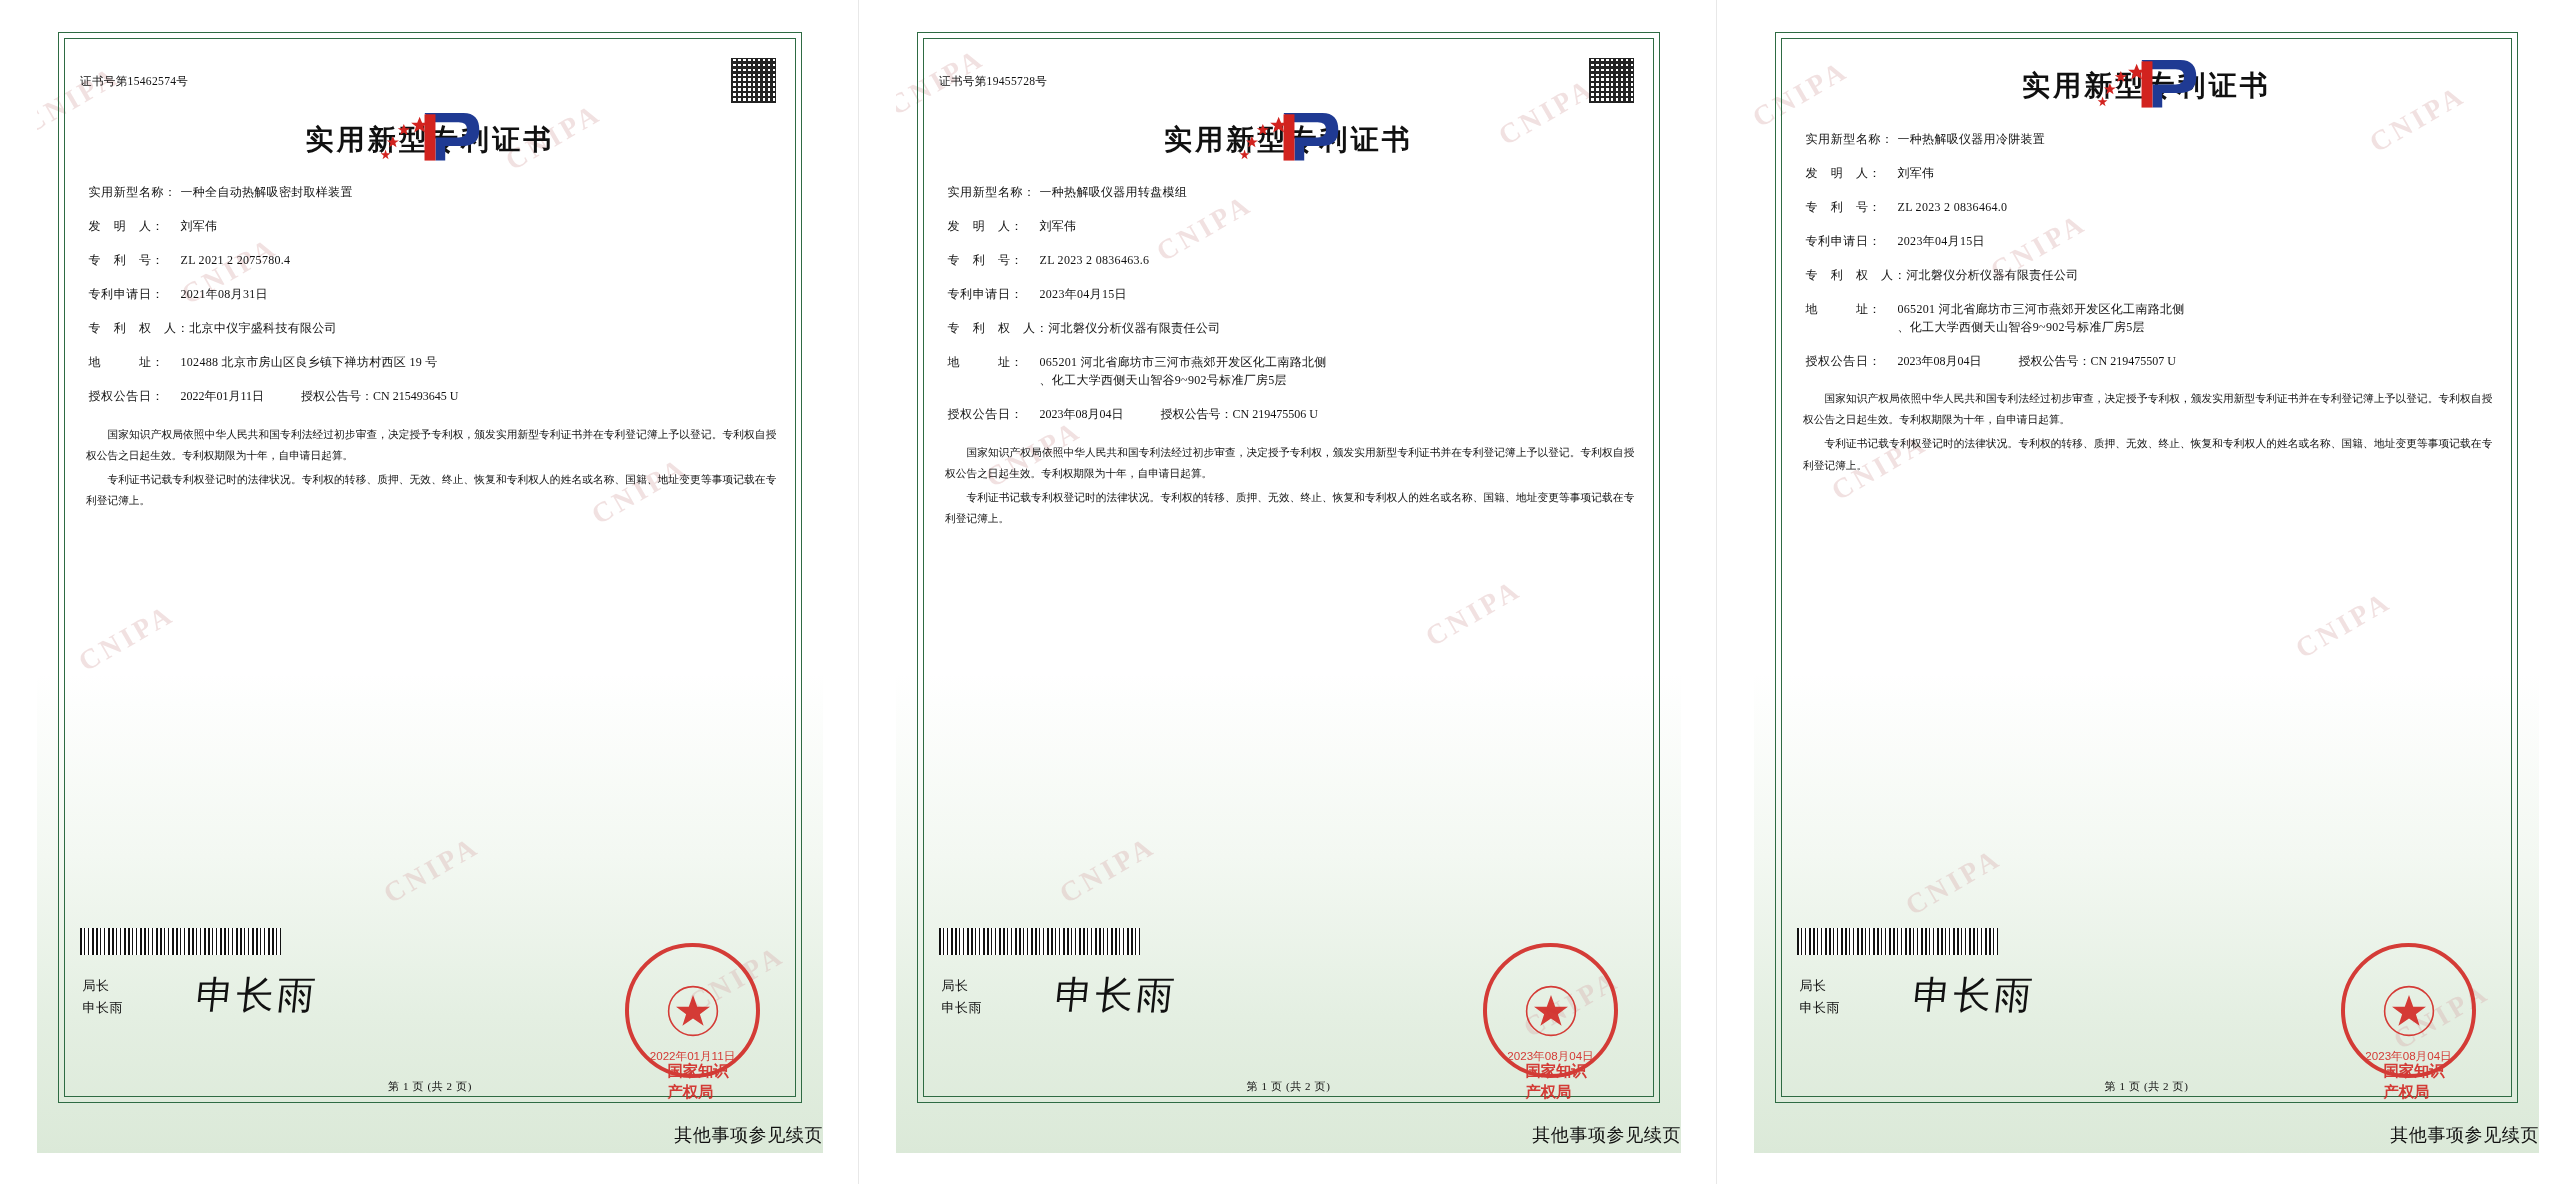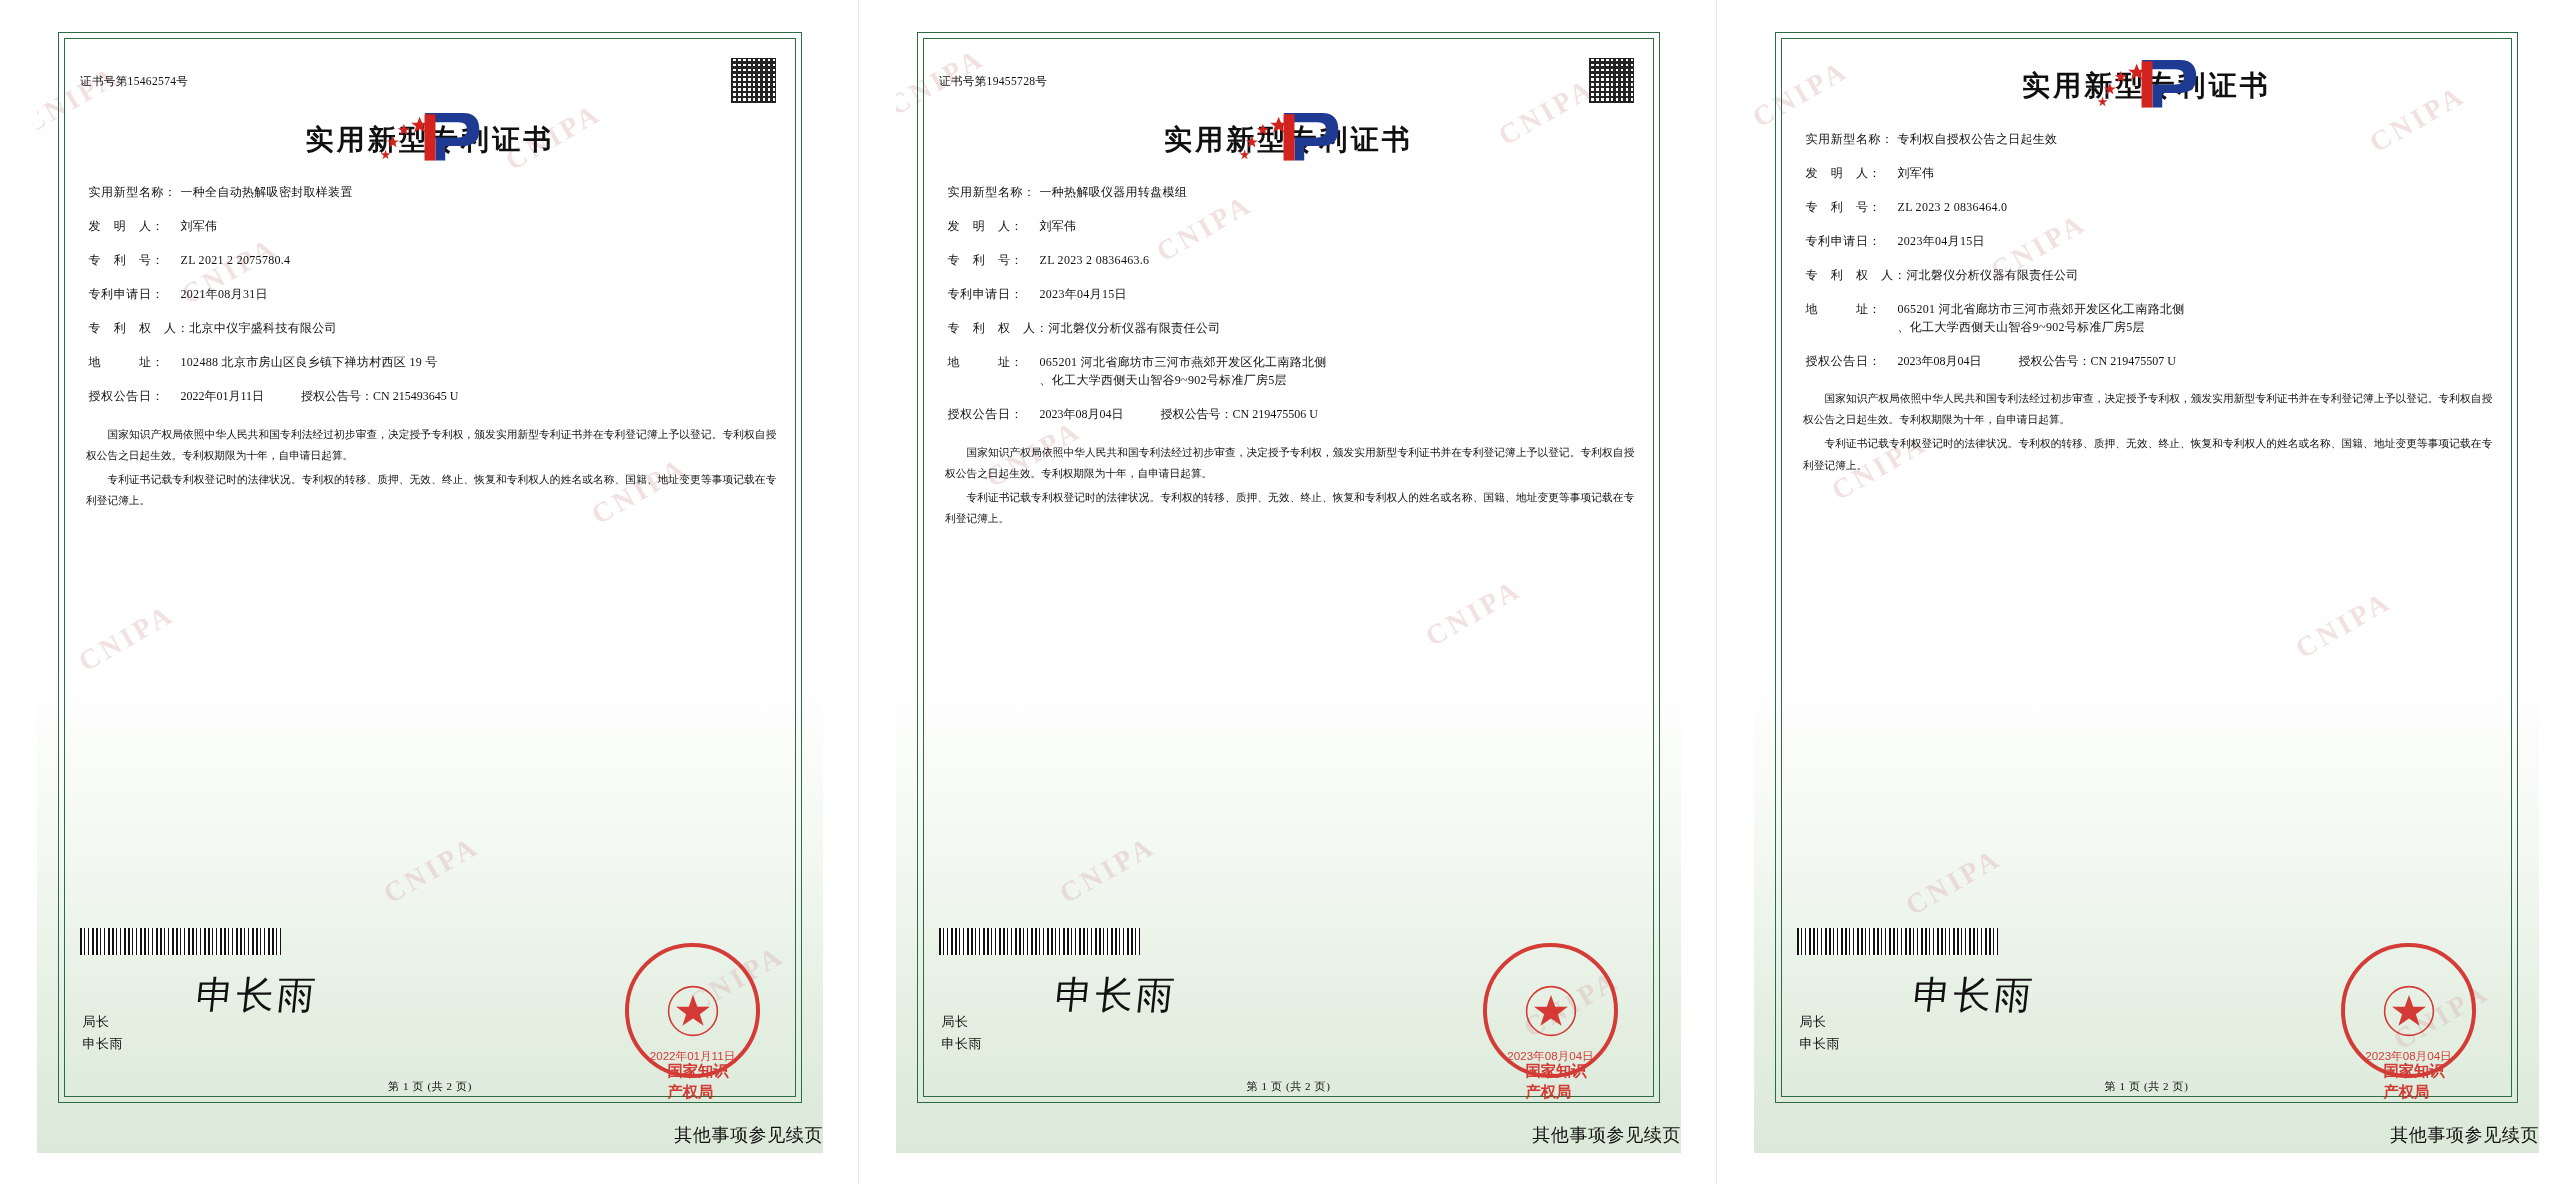--- a/index.html
+++ b/index.html
@@ -173,21 +173,20 @@
         #111 8px 9.2px, #fff 9.2px 11.6px, #111 11.6px 14px, #fff 14px 16px);
   }
   .zhang {
     position: absolute;
     left: 2.4px;
     top: 53px;
     font-size: 13px;
     line-height: 1.7;
     color: #111;
     letter-spacing: 0.6px;
-    margin-top: 36px;
   }
   .sign-img {
     position: absolute;
     left: 116px;
     top: 48px;
     font-size: 38px;
     color: #111;
     font-family: "Liberation Serif", serif;
     letter-spacing: 2.4px;
     transform: skewX(-6deg);
@@ -489,21 +488,21 @@
               <polygon points="22,70 24,76 30,76 25,80 27,86 22,82 17,86 19,80 14,76 20,76" fill="#d2231f"></polygon>
             </svg>
           </div>
         </div>
 
         <div class="title">实用新型专利证书</div>
 
         <div class="fields">
           <div class="row">
             <div class="label">实用新型名称：</div>
-            <div class="value">专利权自授权公告之日起生效</div>
+            <div class="value">一种热解吸仪器用冷阱装置</div>
           </div>
           <div class="row">
             <div class="label">发　明　人：</div>
             <div class="value">刘军伟</div>
           </div>
           <div class="row">
             <div class="label">专　利　号：</div>
             <div class="value">ZL 2023 2 0836464.0</div>
           </div>
           <div class="row">

